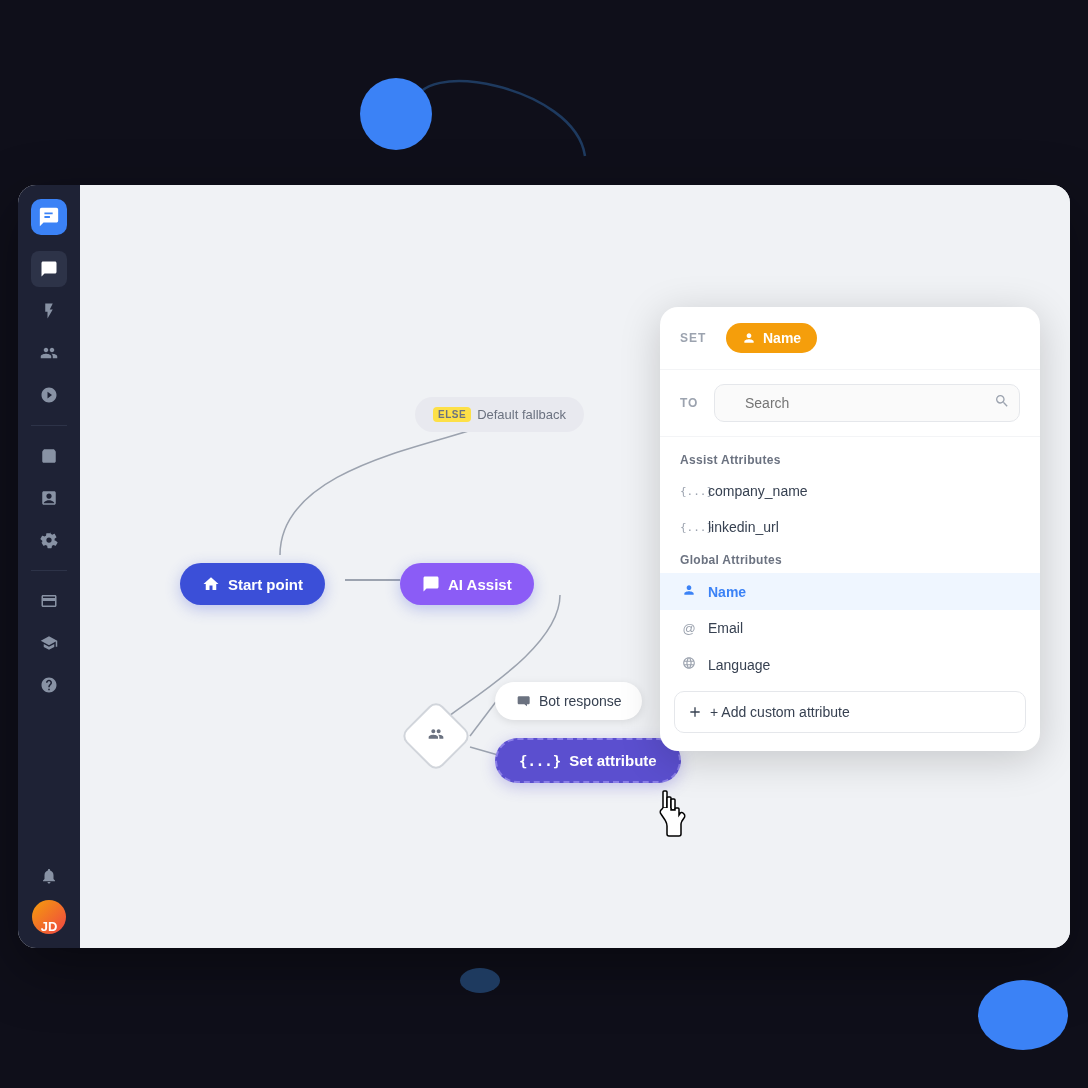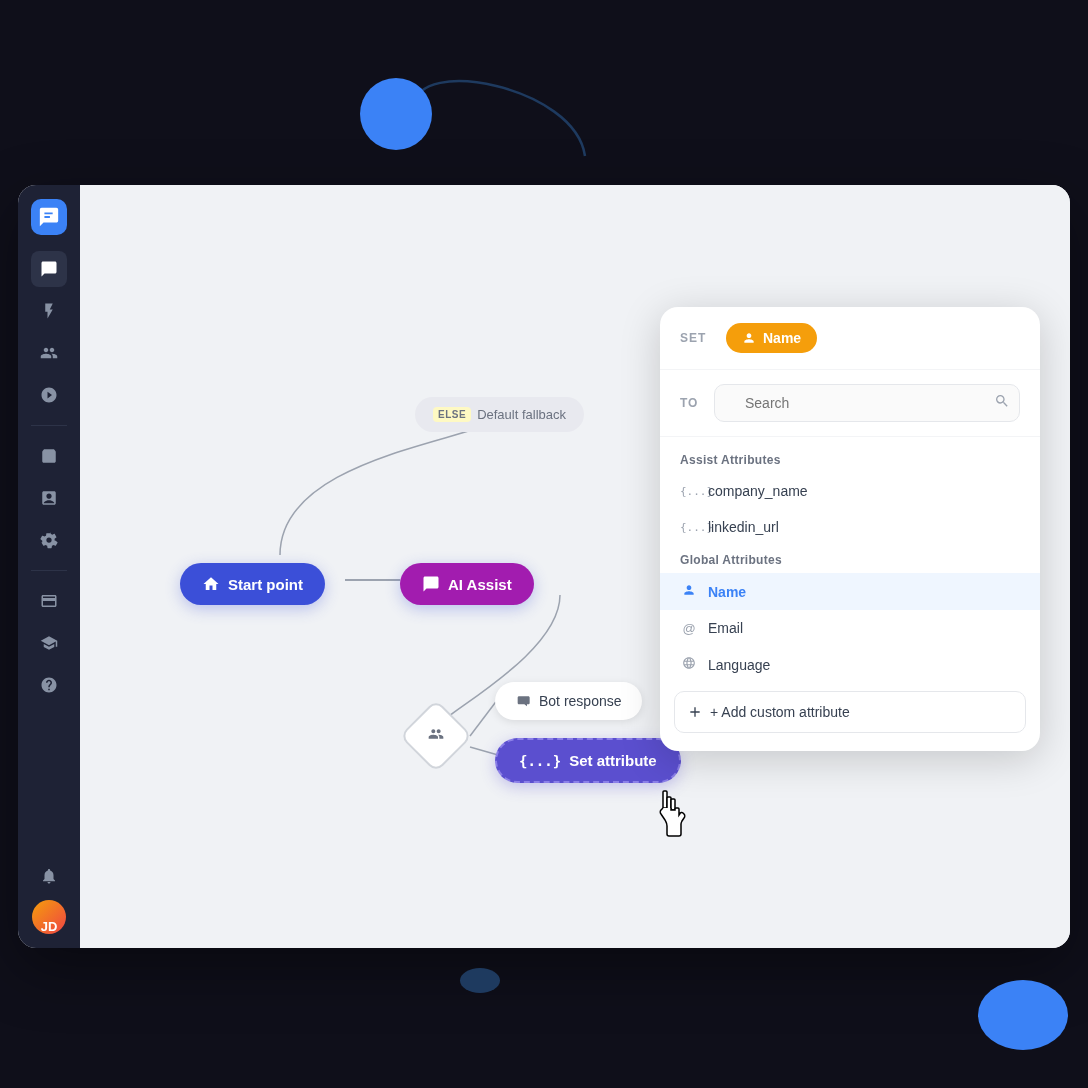--- a/index.html
+++ b/index.html
@@ -154,21 +154,21 @@
       font-size: 15px;
       font-weight: 600;
       white-space: nowrap;
       box-shadow: 0 4px 15px rgba(59,79,216,0.3);
     }
 
     .node-ai {
       position: absolute;
       top: 378px;
       left: 320px;
-      background: #a21caf;
+      background: #8b5cf6;
       color: white;
       border-radius: 28px;
       padding: 12px 22px;
       display: flex;
       align-items: center;
       gap: 8px;
       font-size: 15px;
       font-weight: 600;
       white-space: nowrap;
       box-shadow: 0 4px 15px rgba(59,79,216,0.3);
@@ -182,21 +182,21 @@
       color: #6b7280;
       border-radius: 22px;
       padding: 10px 18px;
       display: flex;
       align-items: center;
       gap: 6px;
       font-size: 13px;
       font-weight: 500;
     }
     .node-fallback .else-badge {
-      background: #fef9c3;
+      background: #fde047;
       color: #6b7280;
       font-size: 10px;
       font-weight: 700;
       padding: 2px 5px;
       border-radius: 4px;
       letter-spacing: 0.5px;
     }
 
     .node-diamond {
       position: absolute;

